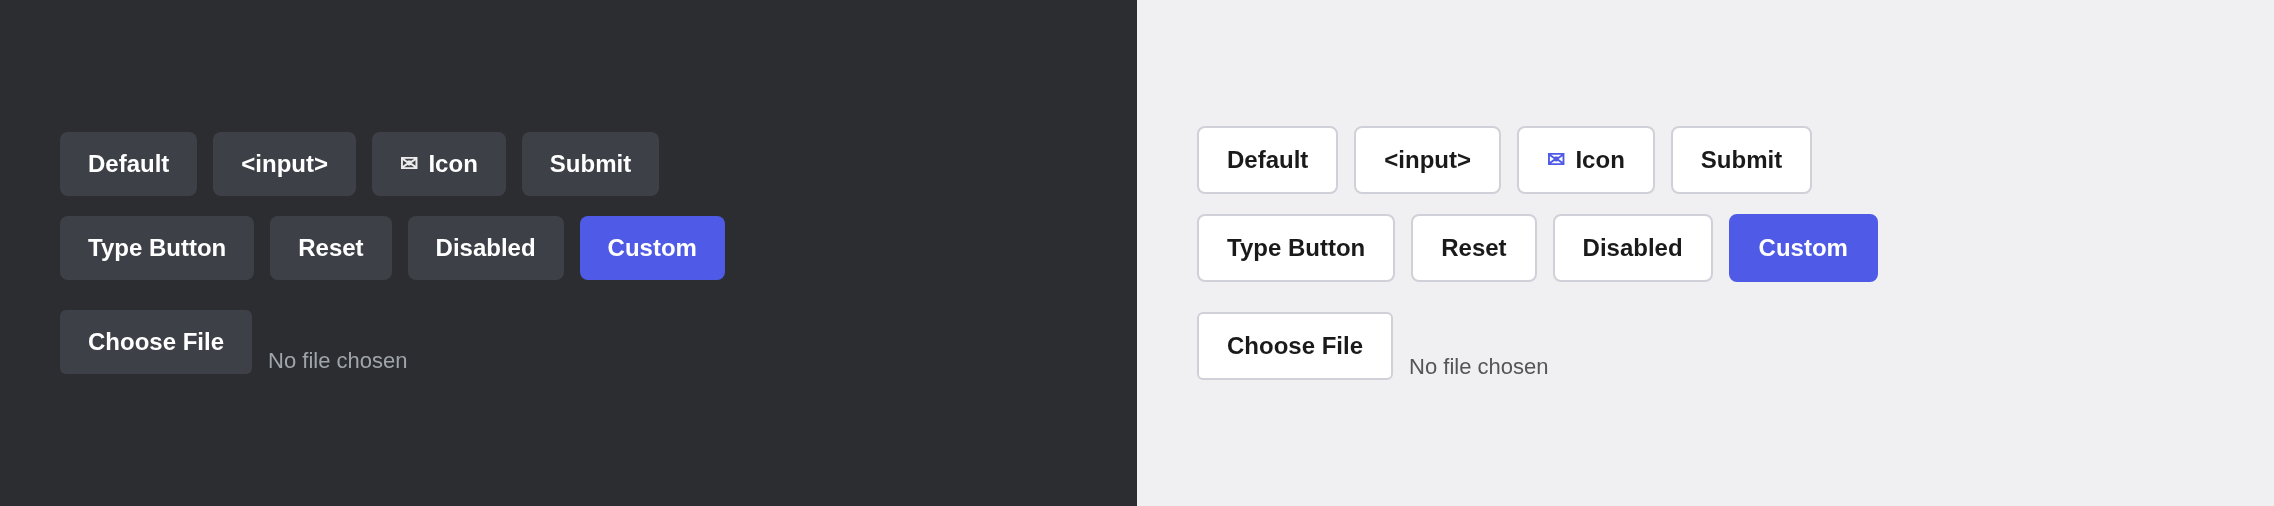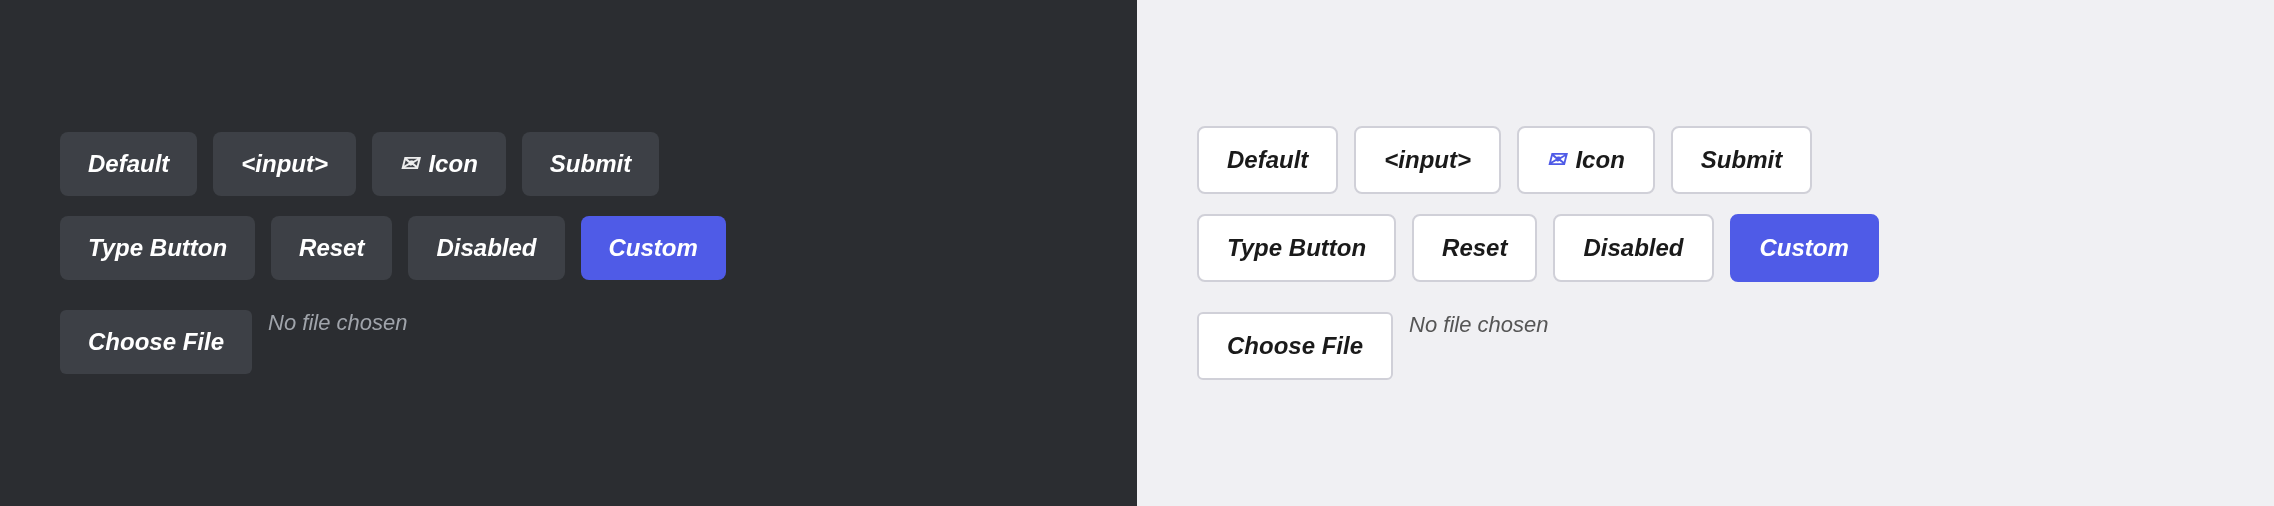--- a/index.html
+++ b/index.html
@@ -1,15 +1,15 @@
 <!DOCTYPE html>
 <html><head>
   <meta charset="utf-8">
   <style>
-    * { box-sizing: border-box; margin: 0; padding: 0; font-style: italic; }
+    * { box-sizing: border-box; margin: 0; padding: 0; }
     body {
       display: flex;
       width: 2274px;
       height: 506px;
       font-family: -apple-system, BlinkMacSystemFont, 'Segoe UI', sans-serif;
       overflow: hidden;
     }
 
     .panel {
       display: flex;
@@ -83,21 +83,21 @@
 
     .btn-light-custom {
       background-color: #4f5be7;
       color: #ffffff;
       border-color: #4f5be7;
     }
 
     
     .file-row {
       display: flex;
-      align-items: flex-start;
+      align-items: flex-end;
       gap: 16px;
       margin-top: 10px;
     }
 
     .file-text-dark {
       color: #a0a4ab;
       font-size: 22px;
     }
 
     .file-text-light {

